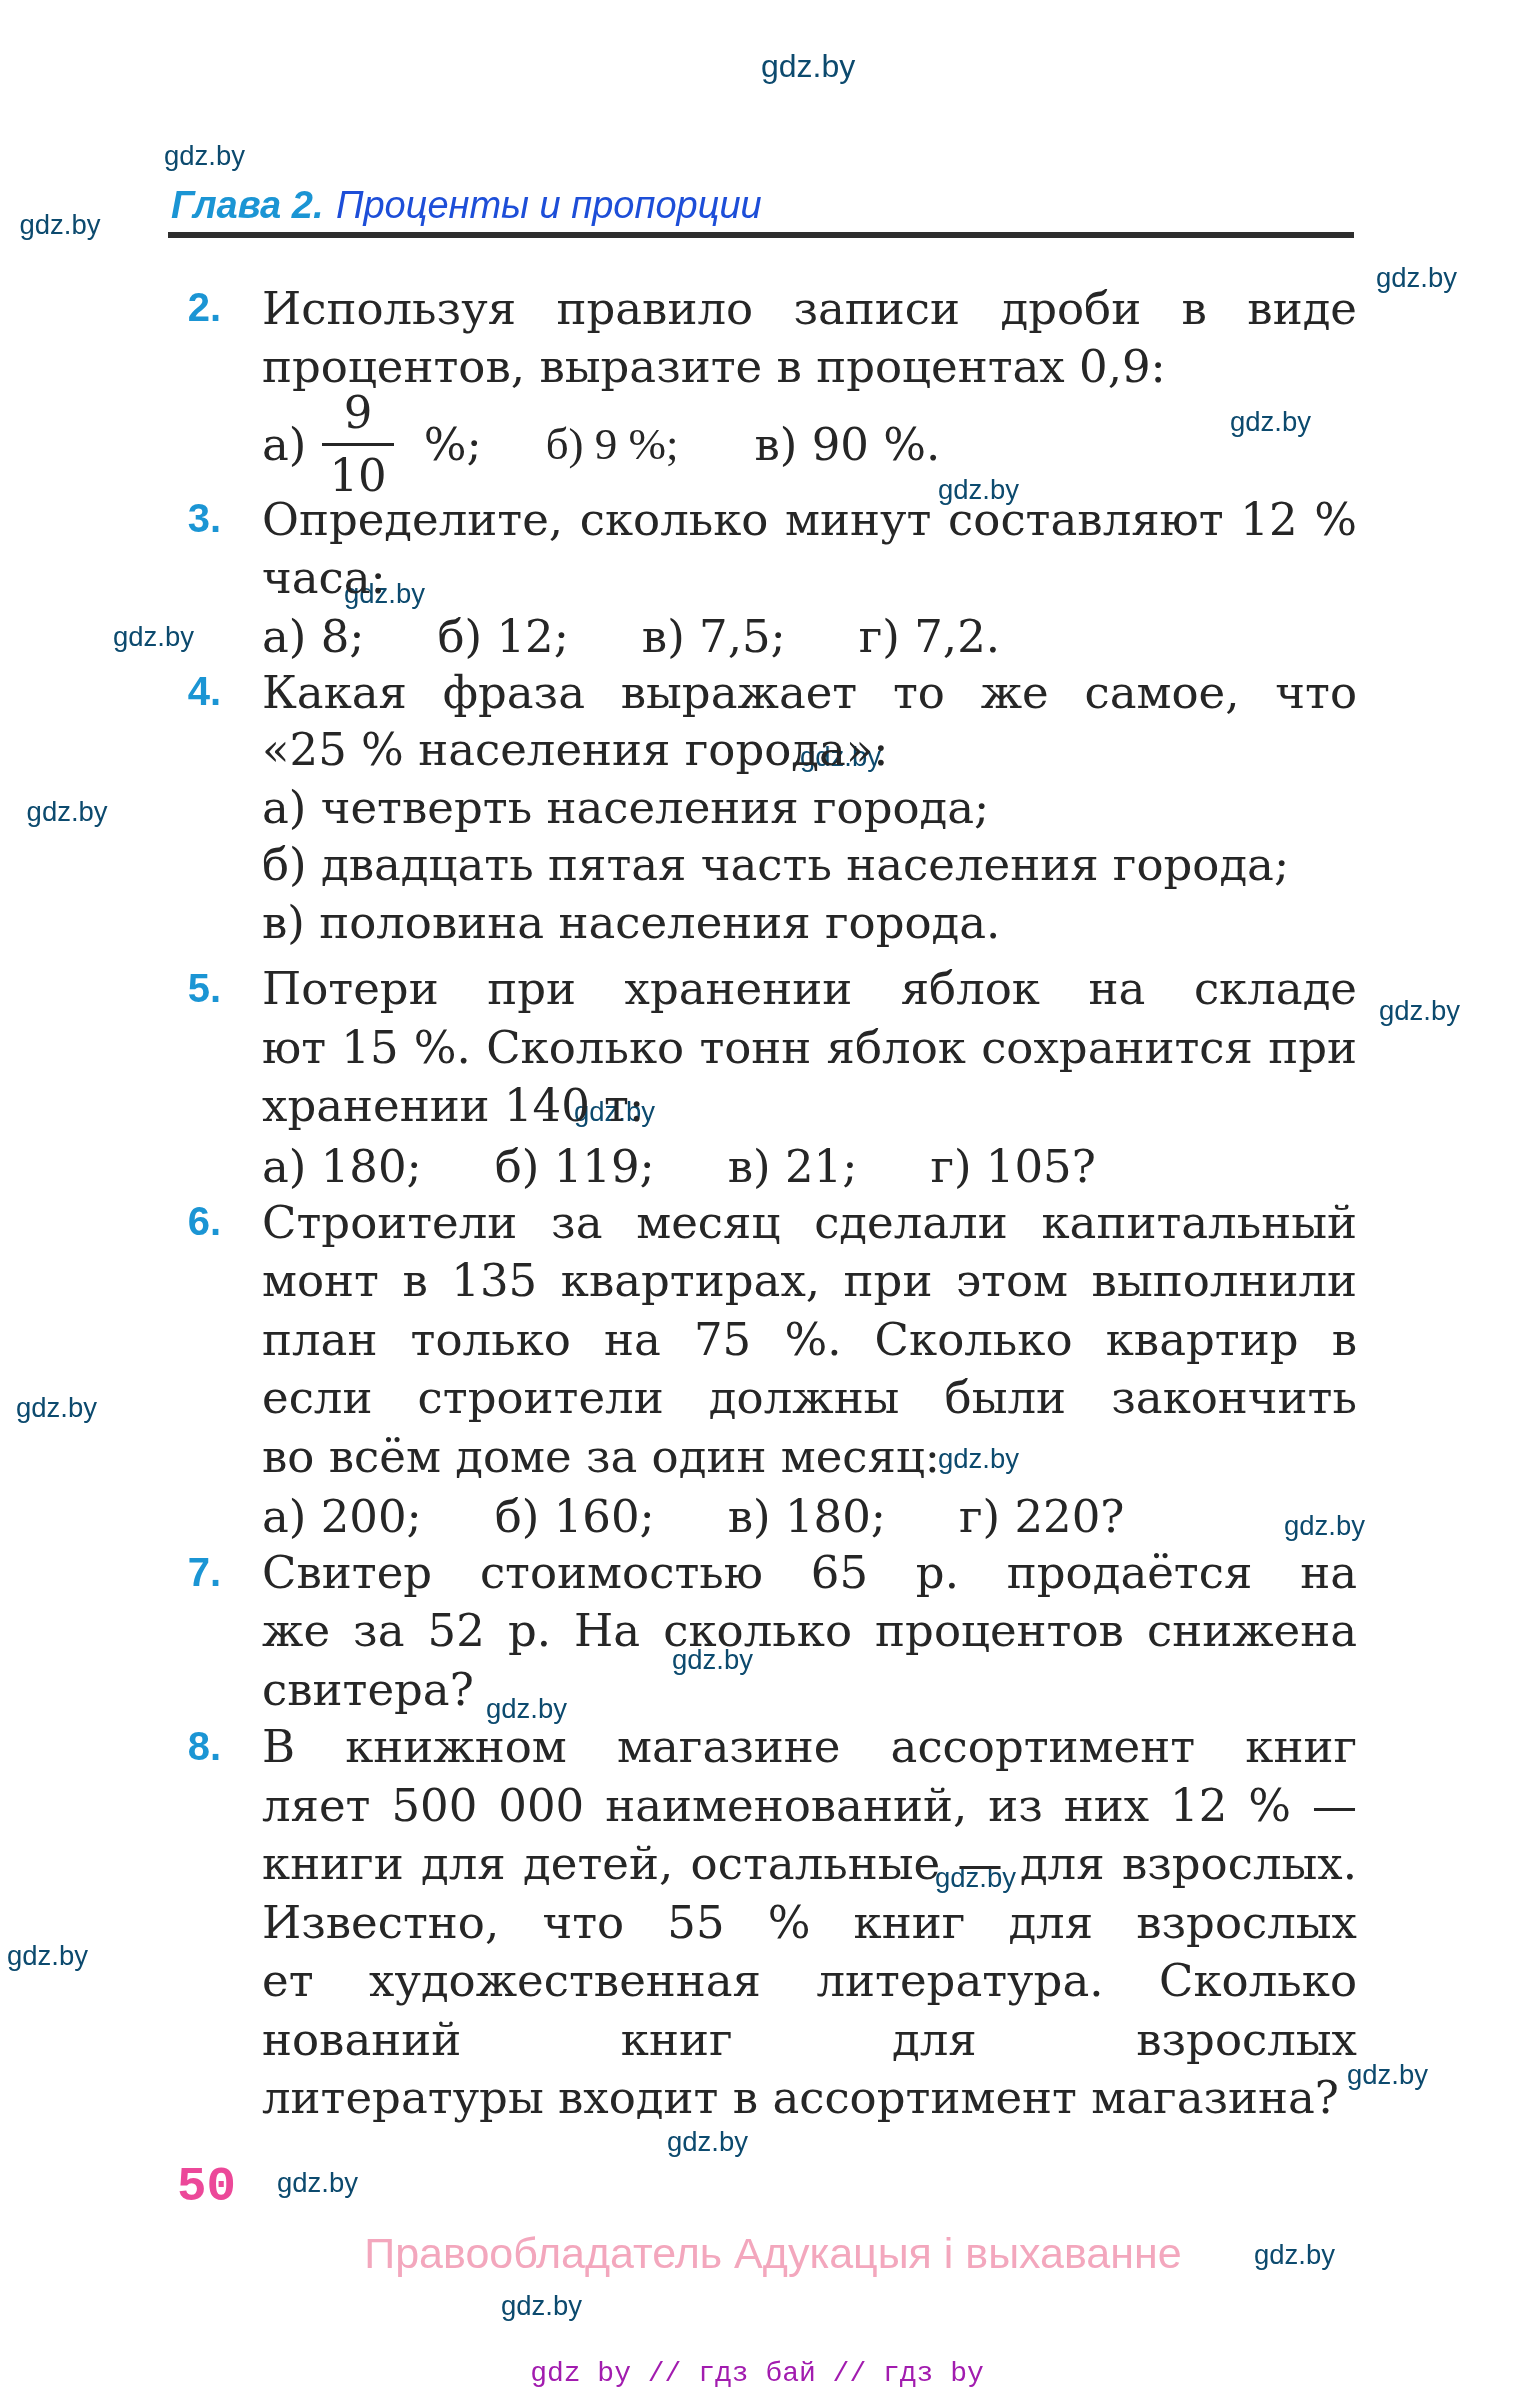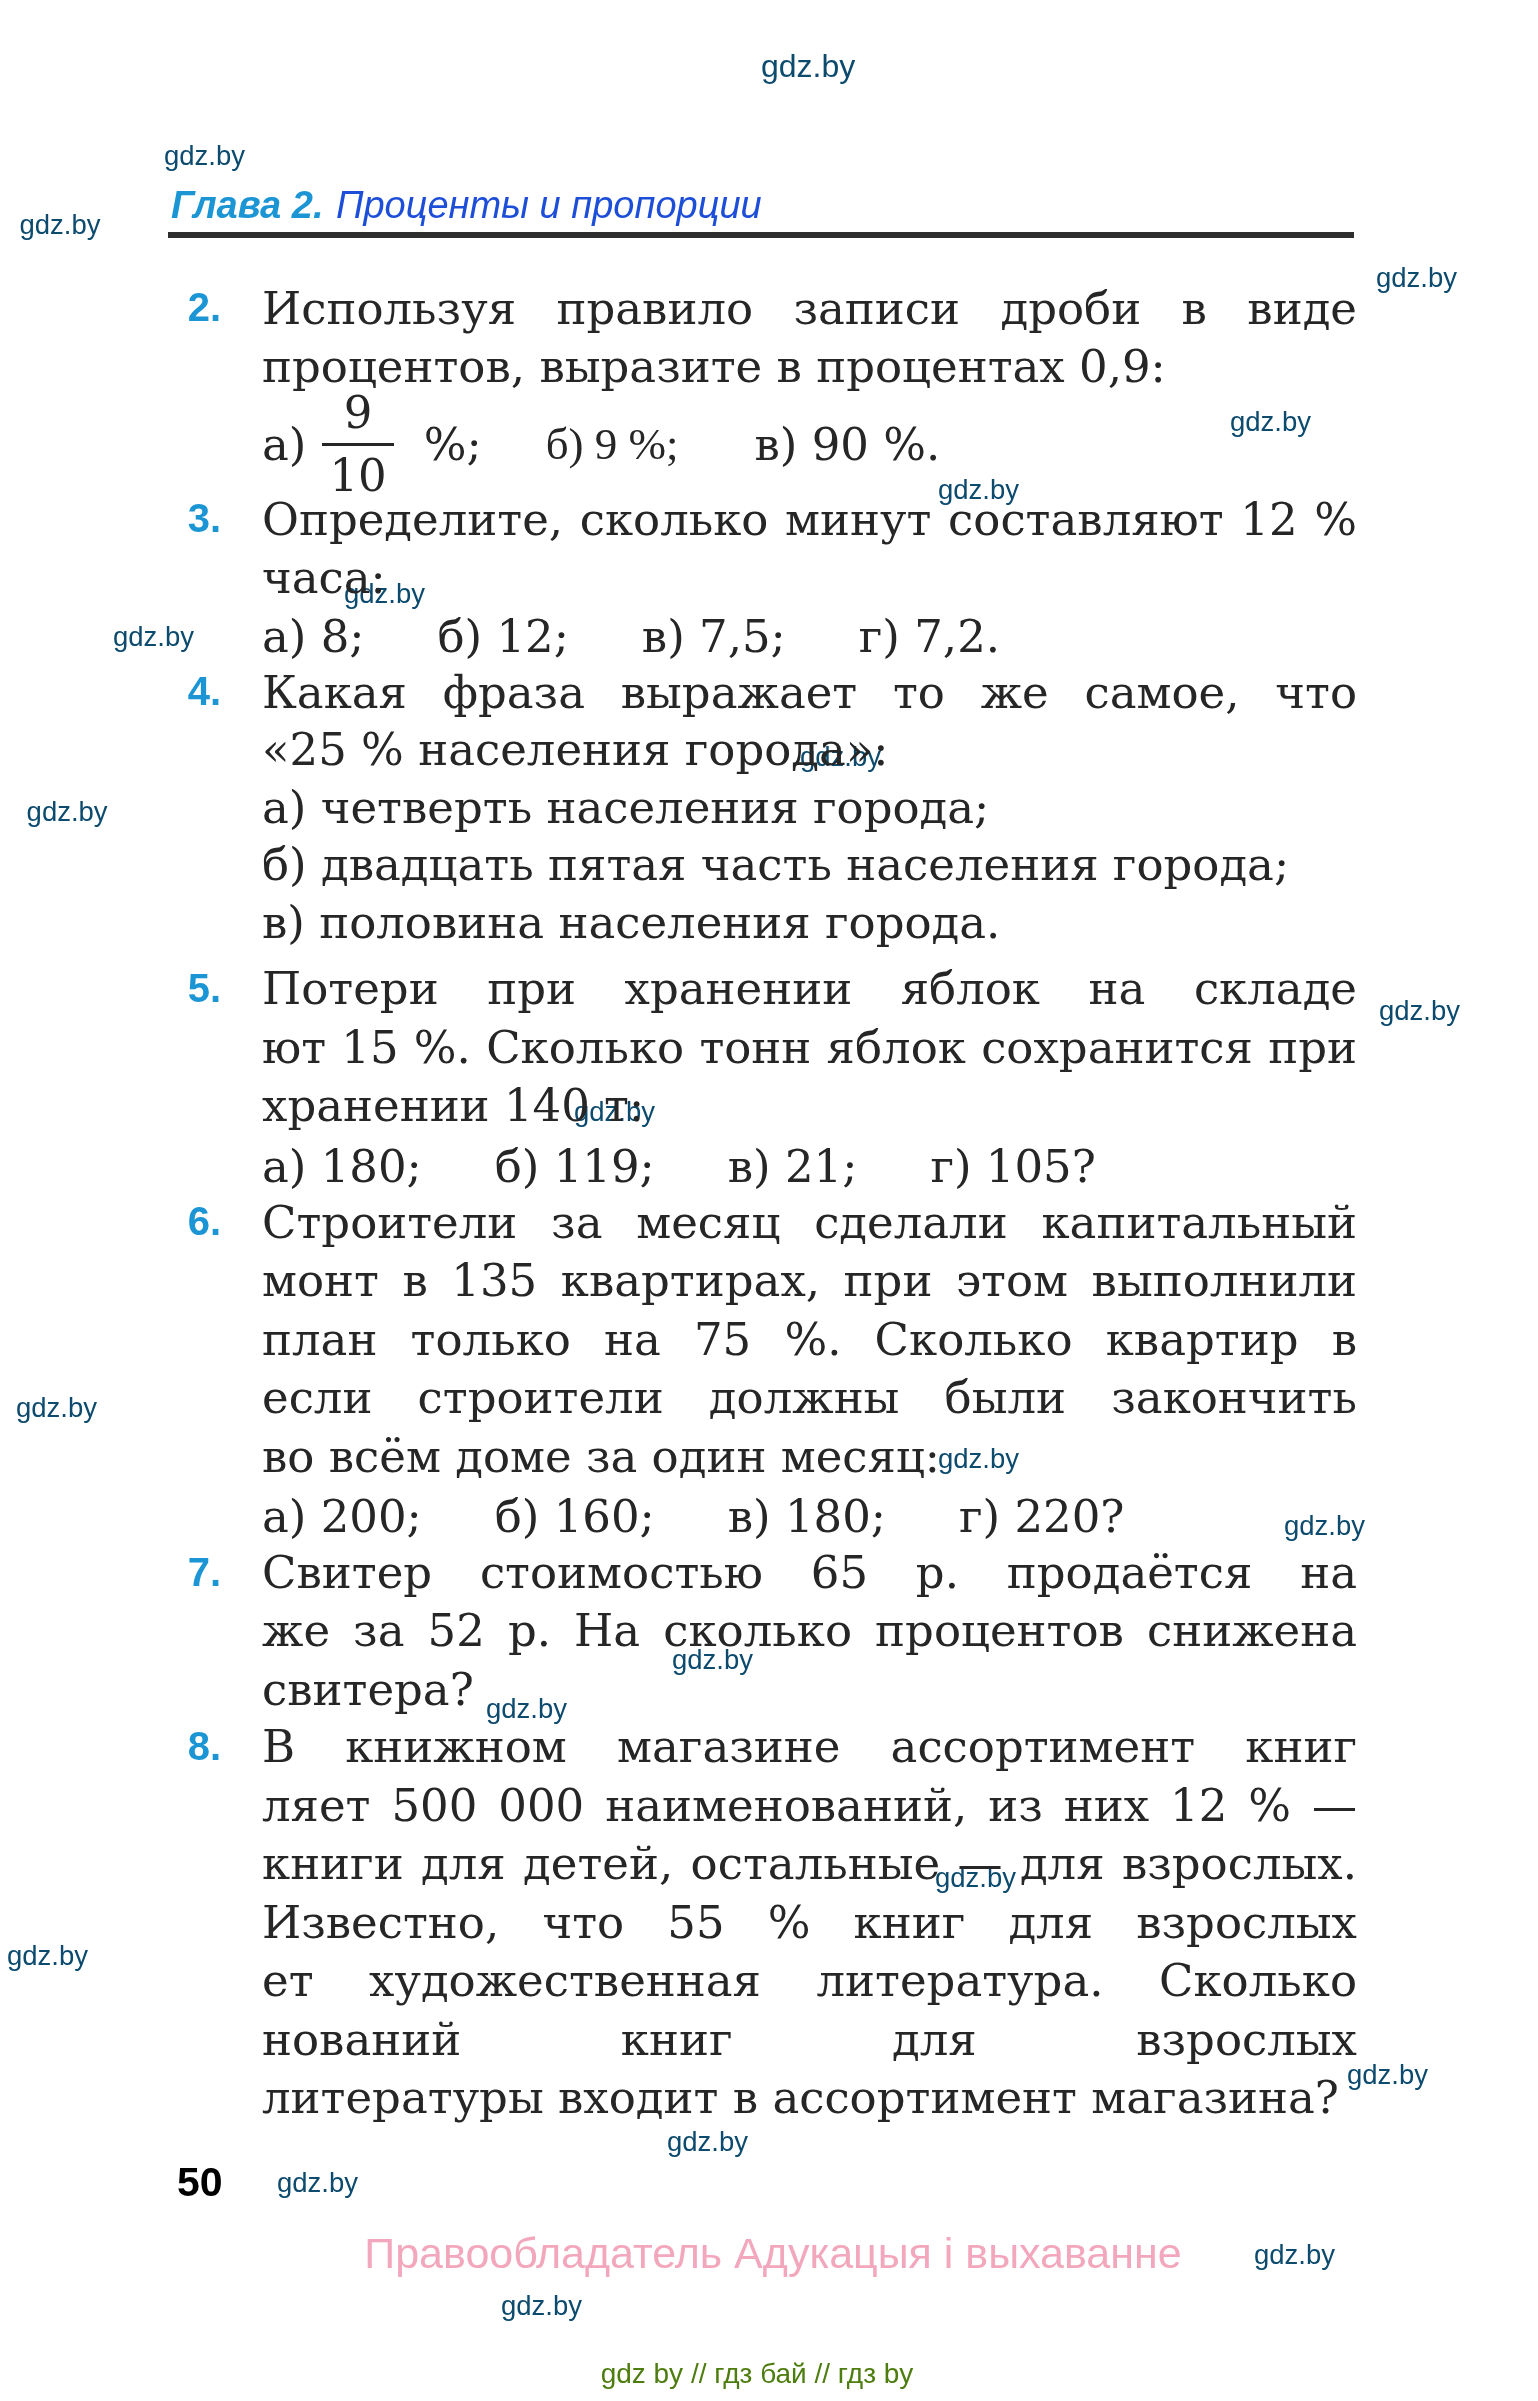--- a/index.html
+++ b/index.html
@@ -37,29 +37,29 @@
   .optrow > span:last-child { margin-right:0; }
   .fracrow { position:absolute; left:262px; top:390px; height:108px; display:flex; align-items:center; font-size:45px; white-space:nowrap; }
   .frac { display:inline-block; text-align:center; margin:0 12.4px 0 16px; }
   .fnum { display:block; padding:0 7px 3.5px 7px; }
   .fden { display:block; border-top:3.5px solid #262626; padding:3.5px 7px 0 7px; }
   .sp-a { margin-left:17.7px; }
   .sp-b { margin-left:64px;font-family:Liberation Serif, serif; }
   .sp-c { margin-left:76px; }
   .page-number {
     position:absolute; top:2159px; left:177px;
-    font-family:Liberation Sans, sans-serif; font-weight:bold; font-size:41px; color:#000000;
+    font-family:Liberation Mono, monospace; font-weight:bold; font-size:49px; color:#ec4899;
   }
   .copyright {
     position:absolute; top:2229px; left:0; width:1546px; text-align:center;
     font-family:"Liberation Sans", sans-serif; font-size:43px; color:#f3a7bd; white-space:nowrap;
   }
   .footer-links {
     position:absolute; top:2358px; left:0; width:1514px; text-align:center;
-    font-family:Liberation Sans, sans-serif; font-size:28px; color:#4d7c0f;
+    font-family:Liberation Mono, monospace; font-size:28px; color:#a21caf;
   }
 </style>
 </head>
 <body>
 
 <div class="page">
 
 
   <span class="wm" style="top:48px;left:761px;font-size:32px;">gdz.by</span>
   <span class="wm" style="top:140px;left:164px;">gdz.by</span>

